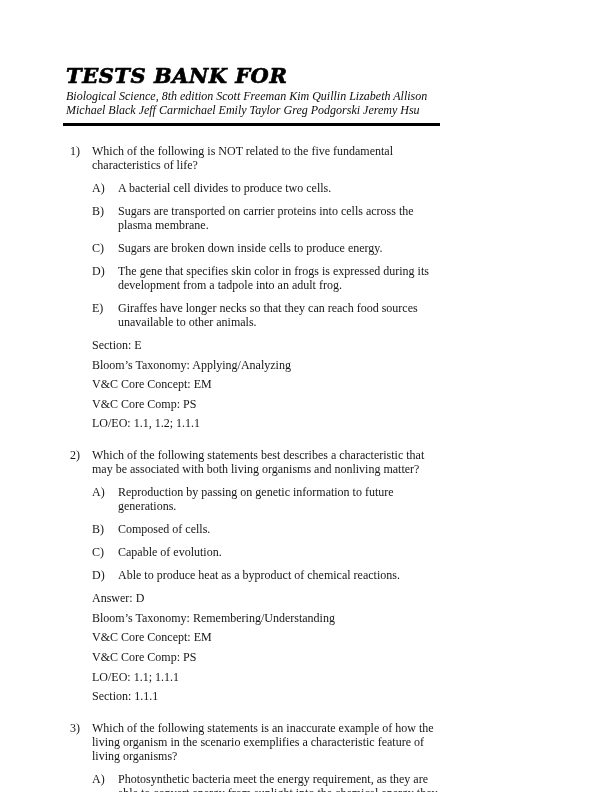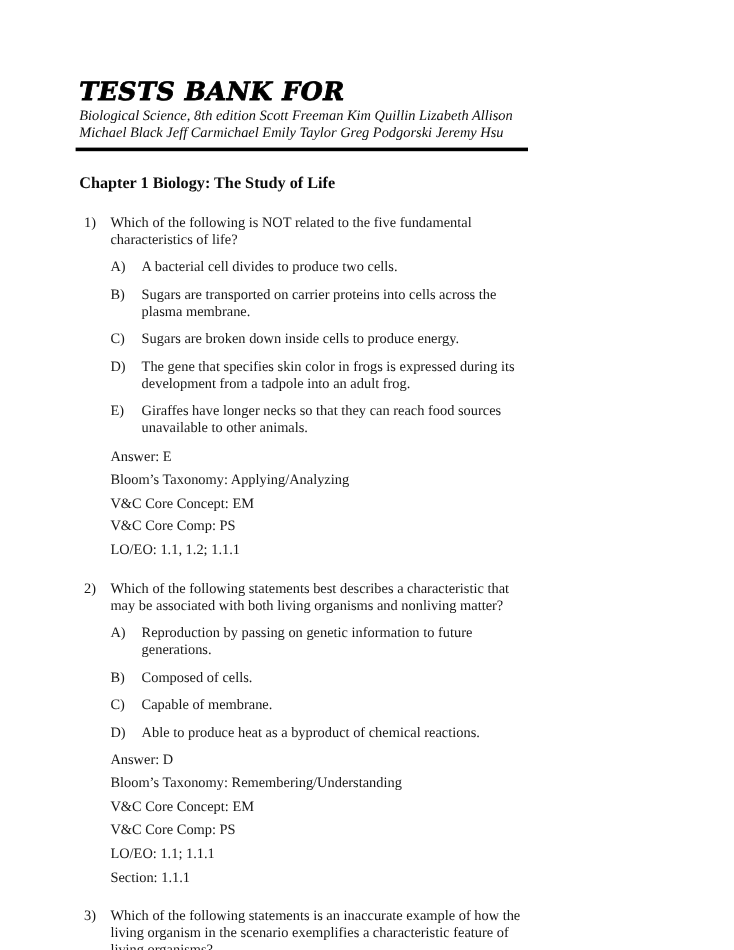--- a/index.html
+++ b/index.html
@@ -101,21 +101,20 @@
 </head>
 <body>
 
 <div class="page">
 
   <div class="doc-header">
     <div class="doc-title">TESTS BANK FOR</div>
     <div class="doc-subtitle">Biological Science, 8th edition Scott Freeman Kim Quillin Lizabeth Allison Michael Black Jeff Carmichael Emily Taylor Greg Podgorski Jeremy Hsu</div>
   </div>
 
-  <div class="chapter-title">Chapter 1 Biology: The Study of Life</div>
 
   <div class="question">
     <div class="q-num">1)</div>
     <div class="q-body">
       <div class="q-text">Which of the following is NOT related to the five fundamental characteristics of life?</div>
       <div class="options">
         <div class="option">
           <div class="opt-letter">A)</div>
           <div class="opt-text">A bacterial cell divides to produce two cells.</div>
         </div>
@@ -130,21 +129,21 @@
         <div class="option">
           <div class="opt-letter">D)</div>
           <div class="opt-text">The gene that specifies skin color in frogs is expressed during its development from a tadpole into an adult frog.</div>
         </div>
         <div class="option">
           <div class="opt-letter">E)</div>
           <div class="opt-text">Giraffes have longer necks so that they can reach food sources unavailable to other animals.</div>
         </div>
       </div>
       <div class="meta-block">
-        <div class="meta-line">Answer: E</div>
+        <div class="meta-line">Section: E</div>
         <div class="meta-line">Bloom’s Taxonomy: Applying/Analyzing</div>
         <div class="meta-line">V&amp;C Core Concept: EM</div>
         <div class="meta-line">V&amp;C Core Comp: PS</div>
         <div class="meta-line">LO/EO: 1.1, 1.2; 1.1.1</div>
       </div>
     </div>
   </div>
 
   <div class="question">
     <div class="q-num">2)</div>
@@ -154,21 +153,21 @@
         <div class="option">
           <div class="opt-letter">A)</div>
           <div class="opt-text">Reproduction by passing on genetic information to future generations.</div>
         </div>
         <div class="option">
           <div class="opt-letter">B)</div>
           <div class="opt-text">Composed of cells.</div>
         </div>
         <div class="option">
           <div class="opt-letter">C)</div>
-          <div class="opt-text">Capable of membrane.</div>
+          <div class="opt-text">Capable of evolution.</div>
         </div>
         <div class="option">
           <div class="opt-letter">D)</div>
           <div class="opt-text">Able to produce heat as a byproduct of chemical reactions.</div>
         </div>
       </div>
       <div class="meta-block">
         <div class="meta-line">Answer: D</div>
         <div class="meta-line">Bloom’s Taxonomy: Remembering/Understanding</div>
         <div class="meta-line">V&amp;C Core Concept: EM</div>

